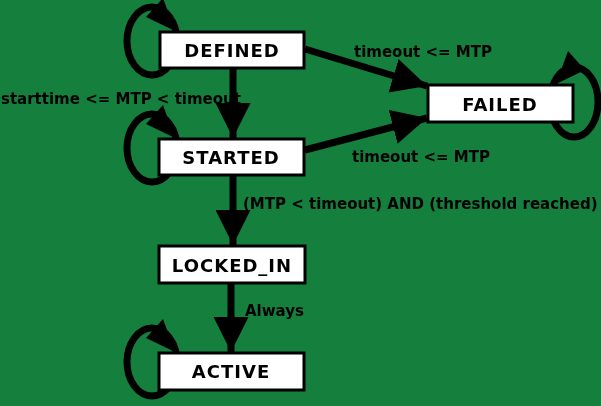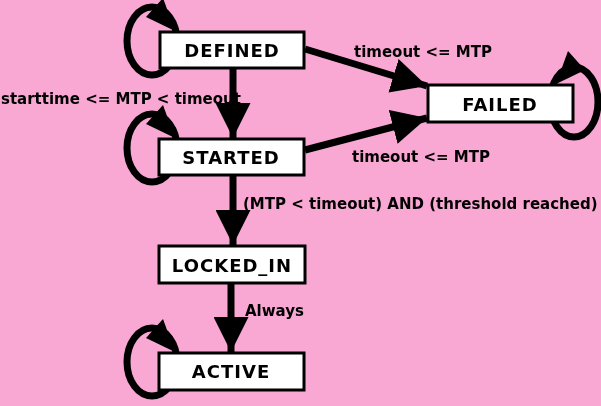--- a/index.html
+++ b/index.html
@@ -5,21 +5,21 @@
   html, body {
     margin: 0;
     padding: 0;
     background: #ffffff;
     font-family: "DejaVu Sans", "Liberation Sans", sans-serif;
   }
   .stage {
     position: relative;
     width: 601px;
     height: 406px;
-    background: #f9a8d4;
+    background: #15803d;
     overflow: hidden;
   }
   svg { display: block; }
   .edge {
     stroke: #000000;
     stroke-width: 7;
     fill: none;
   }
   .loop {
     stroke: #000000;

